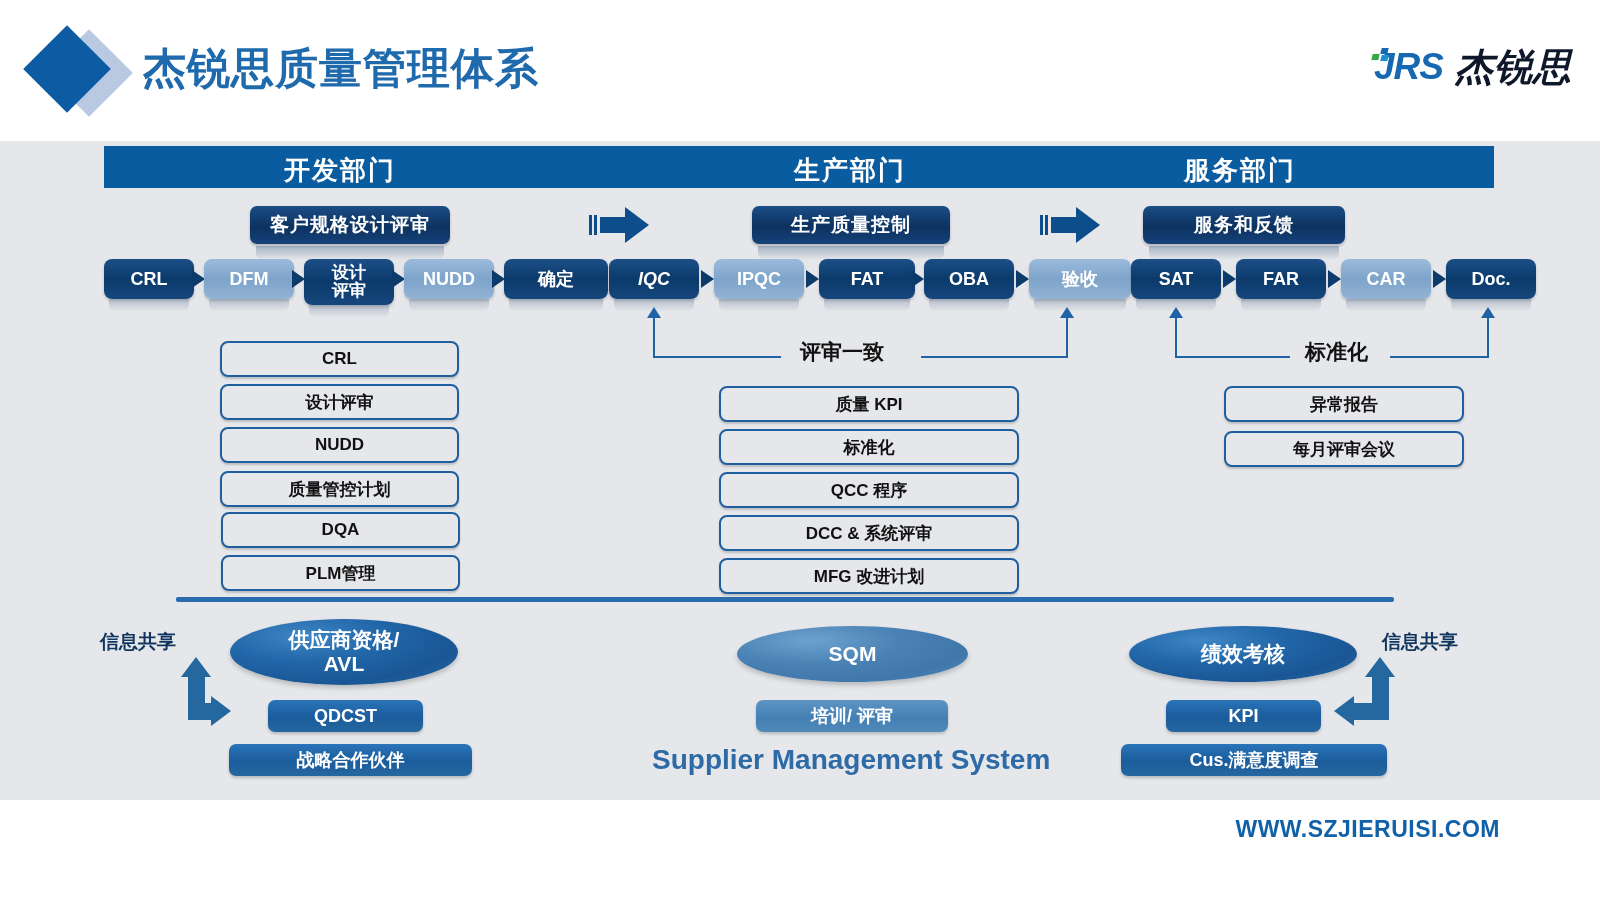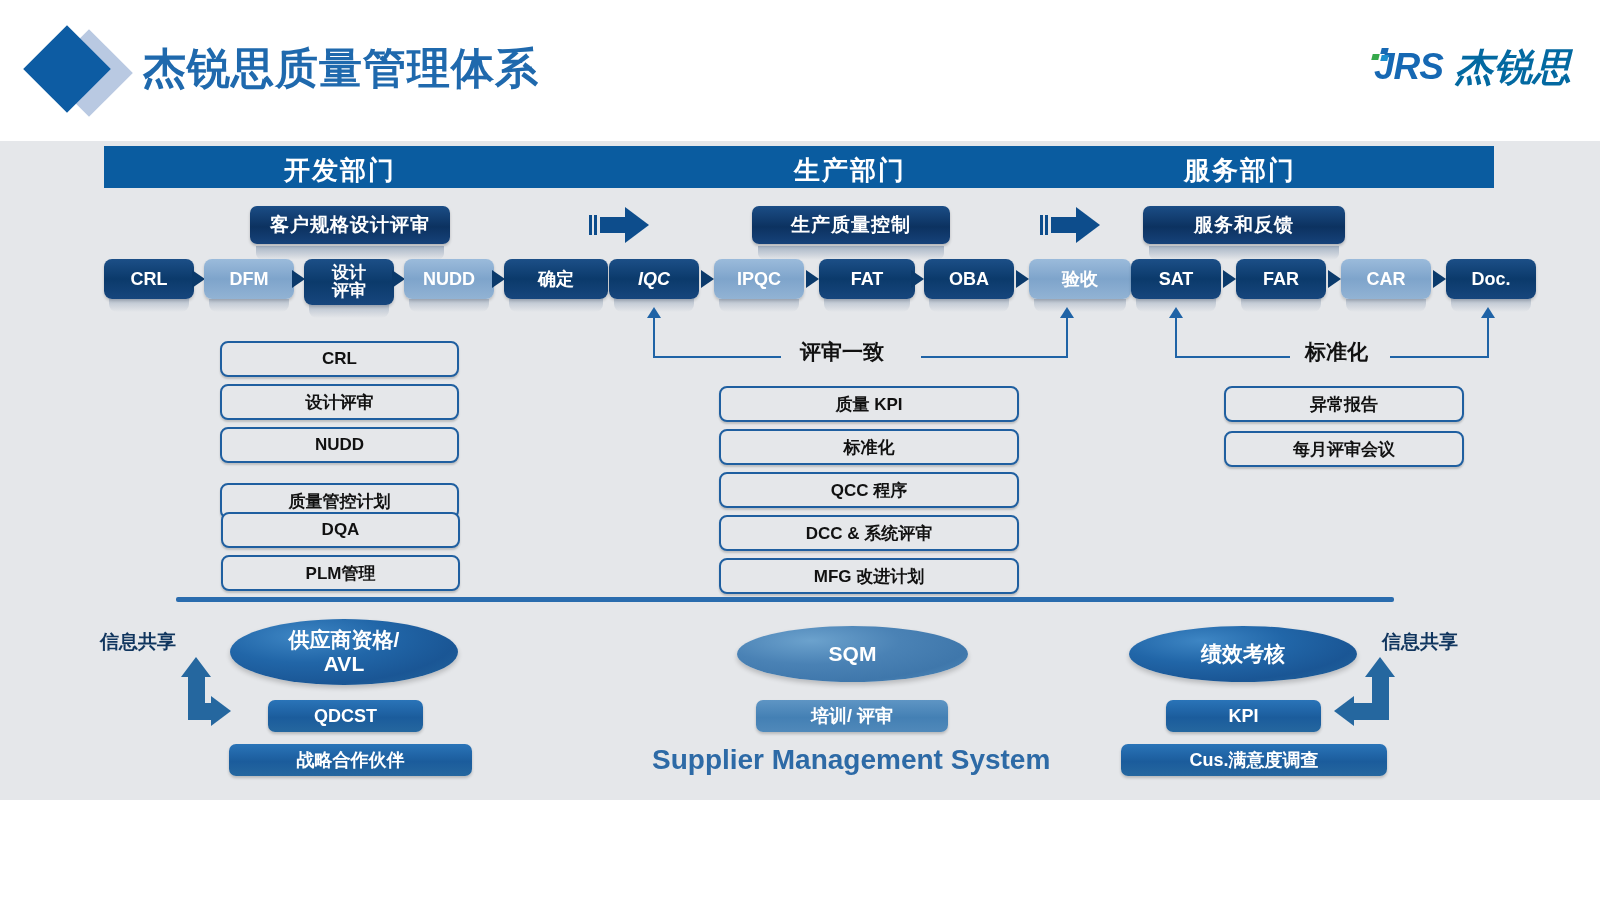--- a/index.html
+++ b/index.html
@@ -27,21 +27,21 @@
   .logo{position:absolute;right:28px;top:44px;height:46px;display:flex;align-items:center;}
   .logo-jrs{
     font-size:37px;font-weight:bold;font-style:italic;color:#1668b3;
     letter-spacing:-1px;position:relative;
   }
   .logo-dots{position:absolute;left:-2px;top:2px;width:22px;height:13px;}
   .logo-dots i{position:absolute;display:block;width:7px;height:6px;transform:skewX(-14deg);}
   .logo-dots i:nth-child(1){left:0;top:6px;background:#36a94b;}
   .logo-dots i:nth-child(2){left:9px;top:0px;background:#1668b3;}
   .logo-dots i:nth-child(3){left:9px;top:7px;background:#1b8fd0;}
-  .logo-cn{font-size:38px;font-weight:bold;font-style:italic;color:#0369a1;margin-left:12px;letter-spacing:1px;text-align:center;}
+  .logo-cn{font-size:38px;font-weight:bold;font-style:italic;color:#0f172a;margin-left:12px;letter-spacing:1px;text-align:center;}
 
   
   .panel{position:absolute;left:0;top:141px;width:1600px;height:659px;background:#e5e7ea;}
 
   
   .deptbar{position:absolute;left:104px;top:5px;width:1390px;height:42px;background:#0a5ca0;}
   .deptbar span{
     position:absolute;top:7px;color:#fff;font-size:26px;font-weight:bold;
     letter-spacing:2px;
   }
@@ -309,21 +309,21 @@
 
     <div class="obox" style="left:220px;top:200px;width:235px;">
         <span>CRL</span>
       </div>
     <div class="obox" style="left:220px;top:243px;width:235px;">
         <span>设计评审</span>
       </div>
     <div class="obox" style="left:220px;top:286px;width:235px;">
         <span>NUDD</span>
       </div>
-    <div class="obox" style="left:220px;top:330px;width:235px;margin-top:12px;">
+    <div class="obox" style="left:220px;top:330px;width:235px;">
         <span>质量管控计划</span>
       </div>
     <div class="obox" style="left:221px;top:371px;width:235px;">
         <span>DQA</span>
       </div>
     <div class="obox" style="left:221px;top:414px;width:235px;">
         <span>PLM管理</span>
       </div>
 
     <div class="obox" style="left:719px;top:245px;width:296px;">
@@ -389,14 +389,17 @@
       </div>
     <div class="sbox deep" style="left:1166px;top:559px;width:155px;">
         <span>KPI</span>
       </div>
     <div class="sbox deep" style="left:1121px;top:603px;width:266px;">
         <span>Cus.满意度调查</span>
       </div>
 
   </div>
 
+  <div class="footer">
+    <div class="url">WWW.SZJIERUISI.COM</div>
+  </div>
 
 </div>
 
 </body></html>

